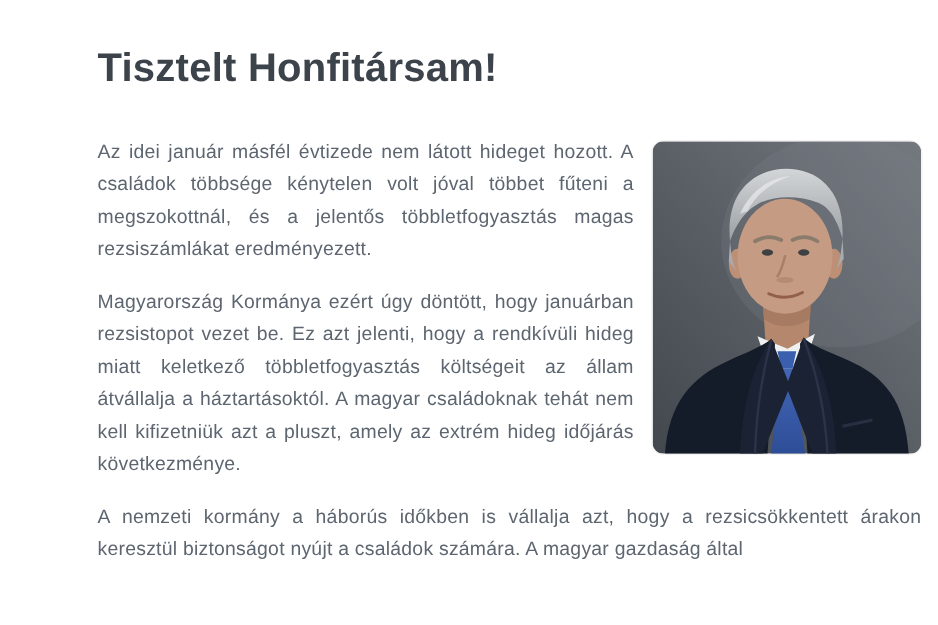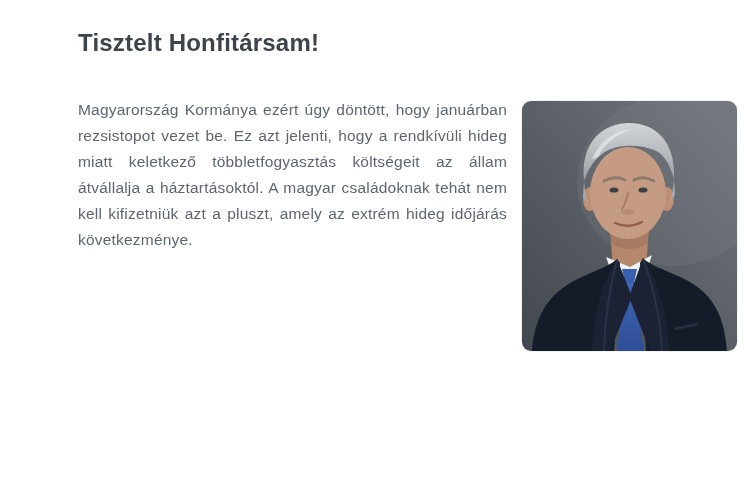--- a/index.html
+++ b/index.html
@@ -12,22 +12,22 @@
     width: 750px;
     height: 500px;
     background: #ffffff;
     overflow: hidden;
     font-family: "Liberation Sans", sans-serif;
   }
   .content {
     padding: 29px 13px 0 78px;
   }
   h1.page-title {
-    margin: 0 0 41px 0;
-    font-size: 24px;
+    margin: 12px 0 41px 0;
+    font-size: 32px;
     line-height: 27px;
     font-weight: 700;
     color: #3d434b;
     letter-spacing: 0.2px;
   }
   figure.portrait {
     float: right;
     width: 215px;
     height: 250px;
     margin: 4px 0 20px 15px;
@@ -110,16 +110,18 @@
         <path d="M 10 250 C 13 210 30 189 62 175 C 80 167 90 163 95 158 L 98 162 L 92 250 Z" fill="#151c29"></path>
         <path d="M 205 250 C 202 208 186 188 156 175 C 140 168 126 163 121 157 L 118 162 L 124 250 Z" fill="#151c29"></path>
         <path d="M 95 158 L 110 196 L 88 250 L 70 250 C 72 205 82 178 95 158 Z" fill="#1a2233"></path>
         <path d="M 121 157 L 107 196 L 128 250 L 147 250 C 145 203 134 177 121 157 Z" fill="#1a2233"></path>
         <path d="M 95 159 C 88 185 83 215 82 250" stroke="#2a3347" stroke-width="2" fill="none"></path>
         <path d="M 121 158 C 131 184 138 214 140 250" stroke="#2a3347" stroke-width="2" fill="none"></path>
         <path d="M 152 228 L 176 223" stroke="#273043" stroke-width="2.5" fill="none"></path>
       </svg>
     </figure>
 
+    <p class="body-par">Az idei január másfél évtizede nem látott hideget hozott. A családok többsége kénytelen volt jóval többet fűteni a megszokottnál, és a jelentős többletfogyasztás magas rezsiszámlákat eredményezett.</p>
     <p class="body-par">Magyarország Kormánya ezért úgy döntött, hogy januárban rezsistopot vezet be. Ez azt jelenti, hogy a rendkívüli hideg miatt keletkező többletfogyasztás költségeit az állam átvállalja a háztartásoktól. A magyar családoknak tehát nem kell kifizetniük azt a pluszt, amely az extrém hideg időjárás következménye.</p>
+    <p class="body-par">A nemzeti kormány a háborús időkben is vállalja azt, hogy a rezsicsökkentett árakon keresztül biztonságot nyújt a családok számára. A magyar gazdaság által</p>
 
   </div>
 </div>
 
 </body></html>

